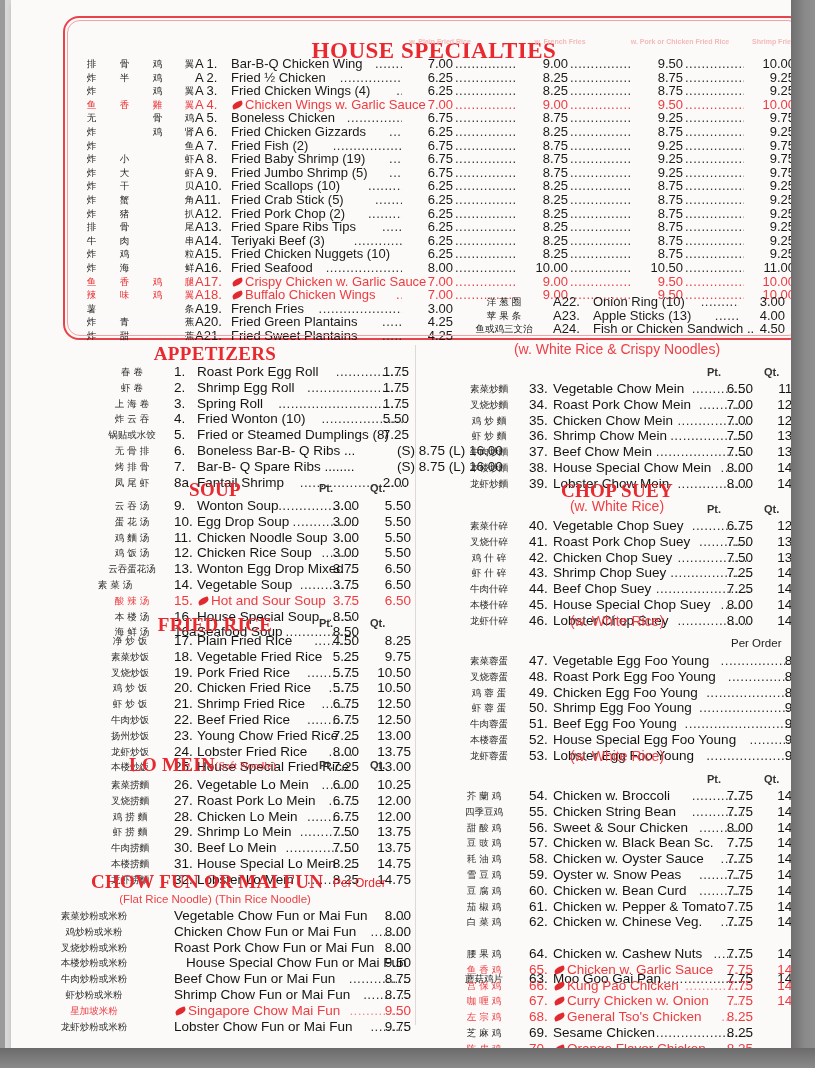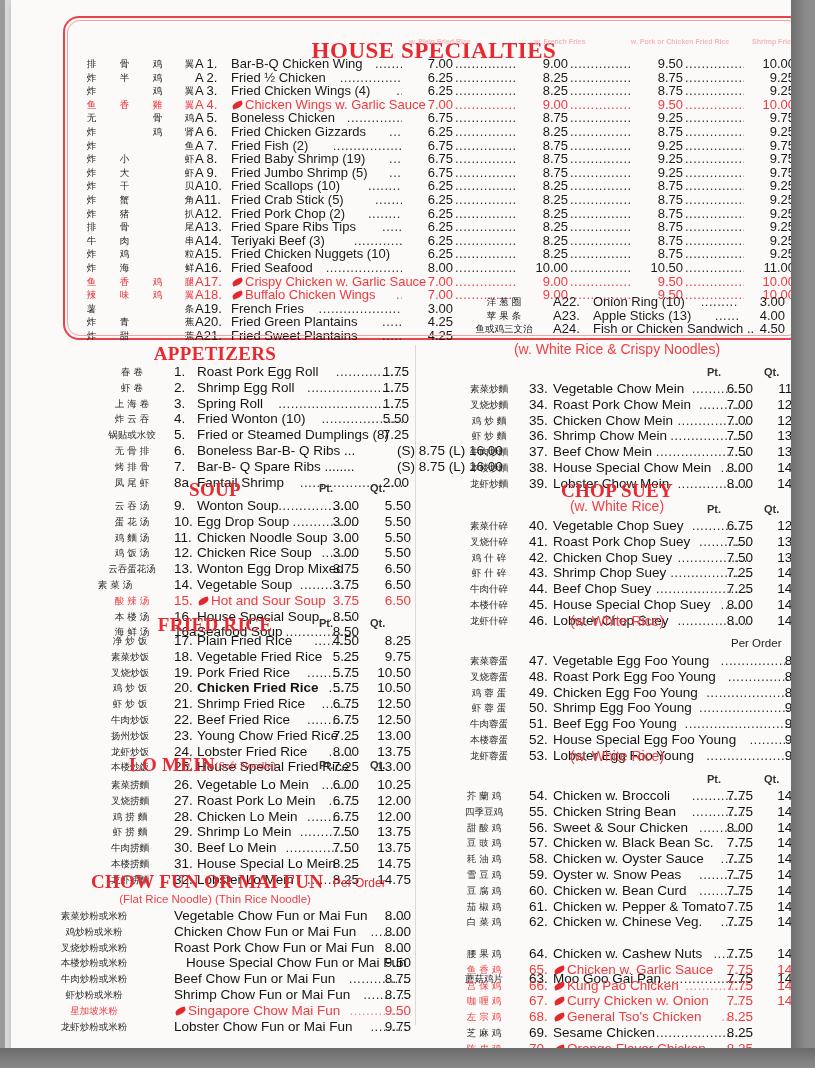--- a/index.html
+++ b/index.html
@@ -590,21 +590,21 @@
             <span class="zh" style="left: 70px; width: 82px; text-align: center;">叉烧炒饭</span>
             <span class="num" style="left: 155px;">19.</span>
             <span class="nm2" style="left: 178px;">Pork Fried Rice</span>
             <span class="d2" style="left: 288px; width: 50px;">............................................................</span>
             <span class="p1" style="left: 300px; width: 40px;">5.75</span>
             <span class="p2" style="left: 348px; width: 44px;">10.50</span>
           </div>
           <div class="row" style="top: 65.4px;">
             <span class="zh" style="left: 70px; width: 82px; text-align: center;">鸡  炒  饭</span>
             <span class="num" style="left: 155px;">20.</span>
-            <span class="nm2" style="left: 178px; font-weight: bold;">Chicken Fried Rice</span>
+            <span class="nm2" style="left: 178px;">Chicken Fried Rice</span>
             <span class="d2" style="left: 309.6px; width: 28.4px;">............................................................</span>
             <span class="p1" style="left: 300px; width: 40px;">5.75</span>
             <span class="p2" style="left: 348px; width: 44px;">10.50</span>
           </div>
           <div class="row" style="top: 81.2px;">
             <span class="zh" style="left: 70px; width: 82px; text-align: center;">虾  炒  饭</span>
             <span class="num" style="left: 155px;">21.</span>
             <span class="nm2" style="left: 178px;">Shrimp Fried Rice</span>
             <span class="d2" style="left: 302.4px; width: 35.6px;">............................................................</span>
             <span class="p1" style="left: 300px; width: 40px;">6.75</span>

